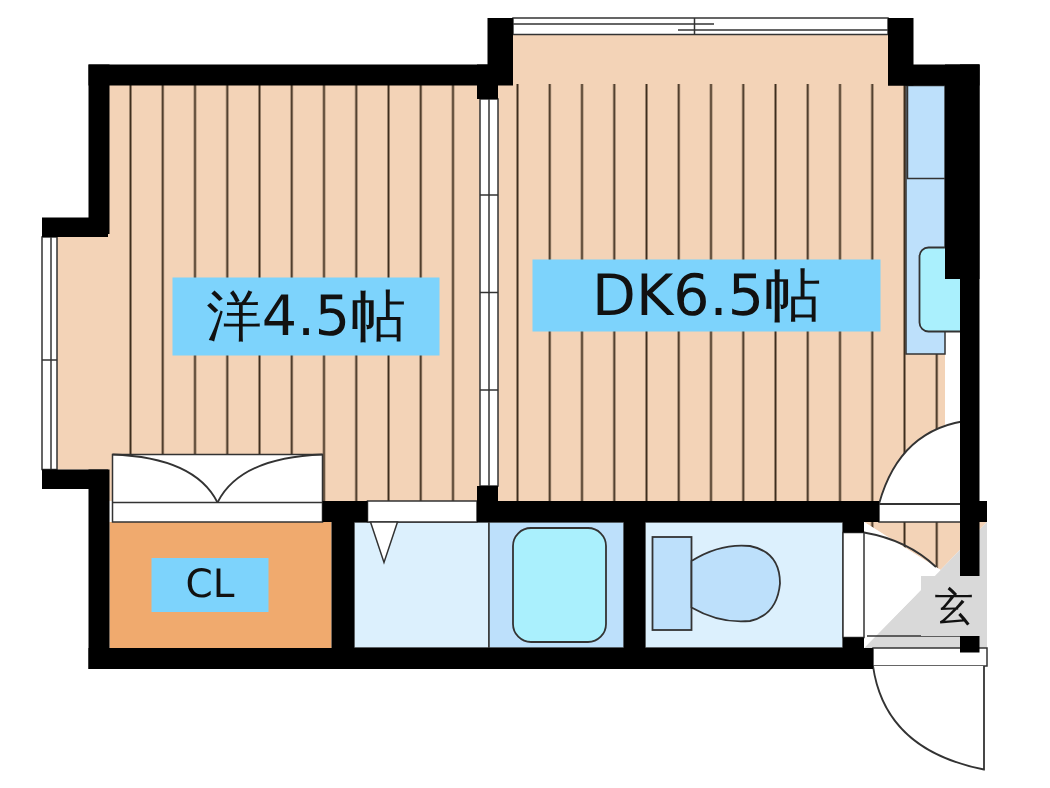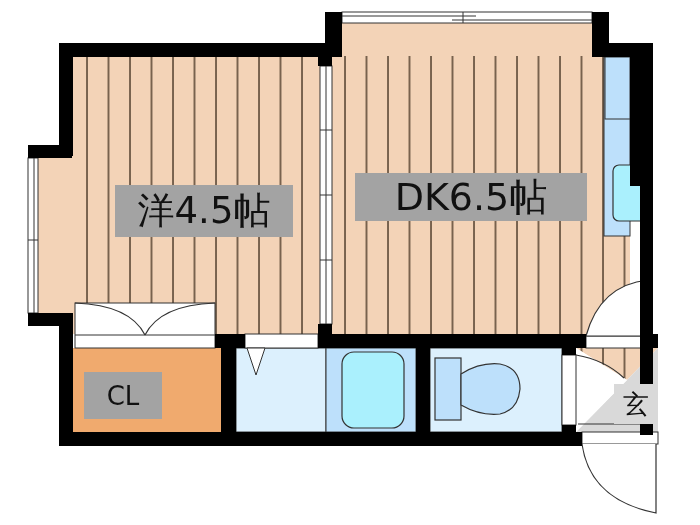--- a/index.html
+++ b/index.html
@@ -1,21 +1,21 @@
 <!DOCTYPE html>
 <html><head>
 <meta charset="utf-8">
 <style>
   html, body { margin: 0; padding: 0; background: #ffffff; }
   body { width: 700px; height: 525px; overflow: hidden; position: relative; font-family: "DejaVu Sans", "Liberation Sans", sans-serif; }
   svg { position: absolute; left: 0; top: 0; }
-  .label-box { position: absolute; background: #a3a3a3; color: #111; display: flex; align-items: center; justify-content: center; white-space: nowrap; }
+  .label-box { position: absolute; background: #7dd3fc; color: #111; display: flex; align-items: center; justify-content: center; white-space: nowrap; }
   .lbl-western { left: 115px; top: 185px; width: 178px; height: 52px; font-size: 37px; letter-spacing: 0px; }
   .lbl-dk { left: 355px; top: 173px; width: 232px; height: 48px; font-size: 38px; }
-  .lbl-cl { left: 84px; top: 372px; width: 78px; height: 47px; font-size: 26px; }
+  .lbl-cl { left: 101px; top: 372px; width: 78px; height: 36px; font-size: 26px; }
   .lbl-entry { left: 614px; top: 384px; width: 44px; height: 40px; font-size: 26px; background: #d9d9d9; }
 </style>
 </head>
 <body>
 
 <svg width="700" height="525" viewBox="0 0 700 525">
   <defs>
     <pattern id="woodV" x="0" y="0" width="21.5" height="10" patternUnits="userSpaceOnUse">
       <rect width="21.5" height="10" fill="#f3d3b7"></rect>
       <line x1="1" y1="0" x2="1" y2="10" stroke="#3a2a1a" stroke-width="1.3"></line>

